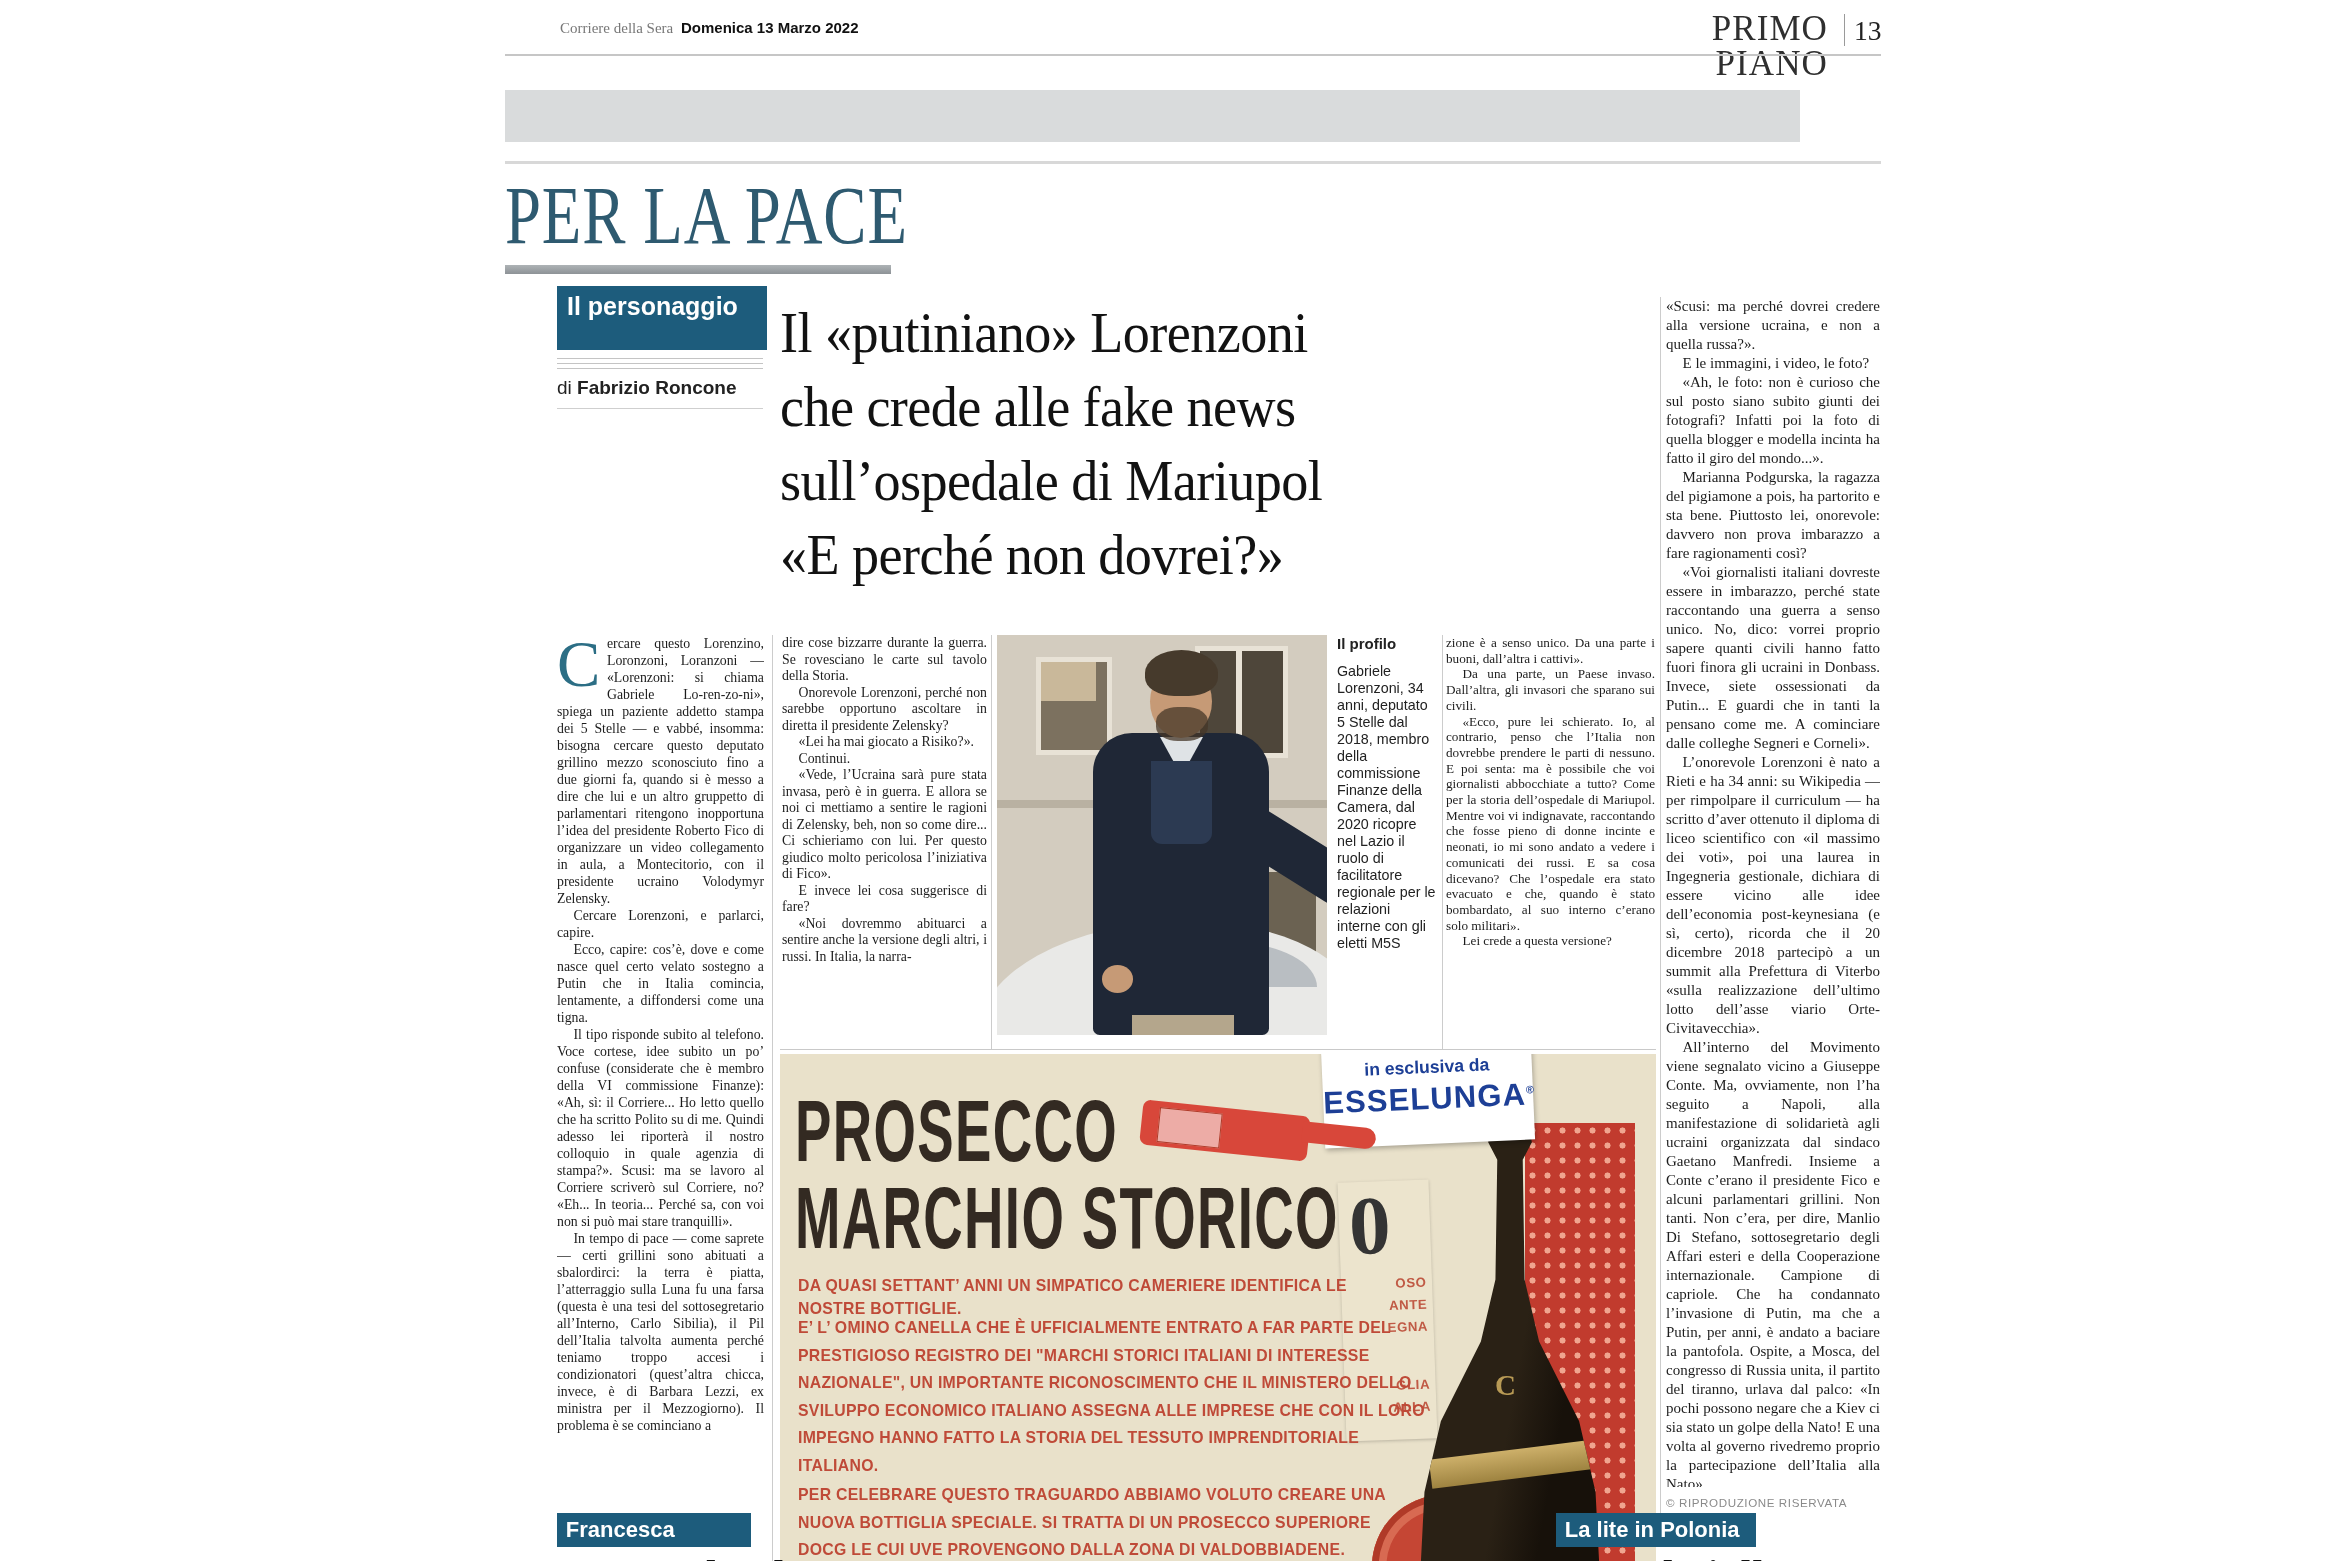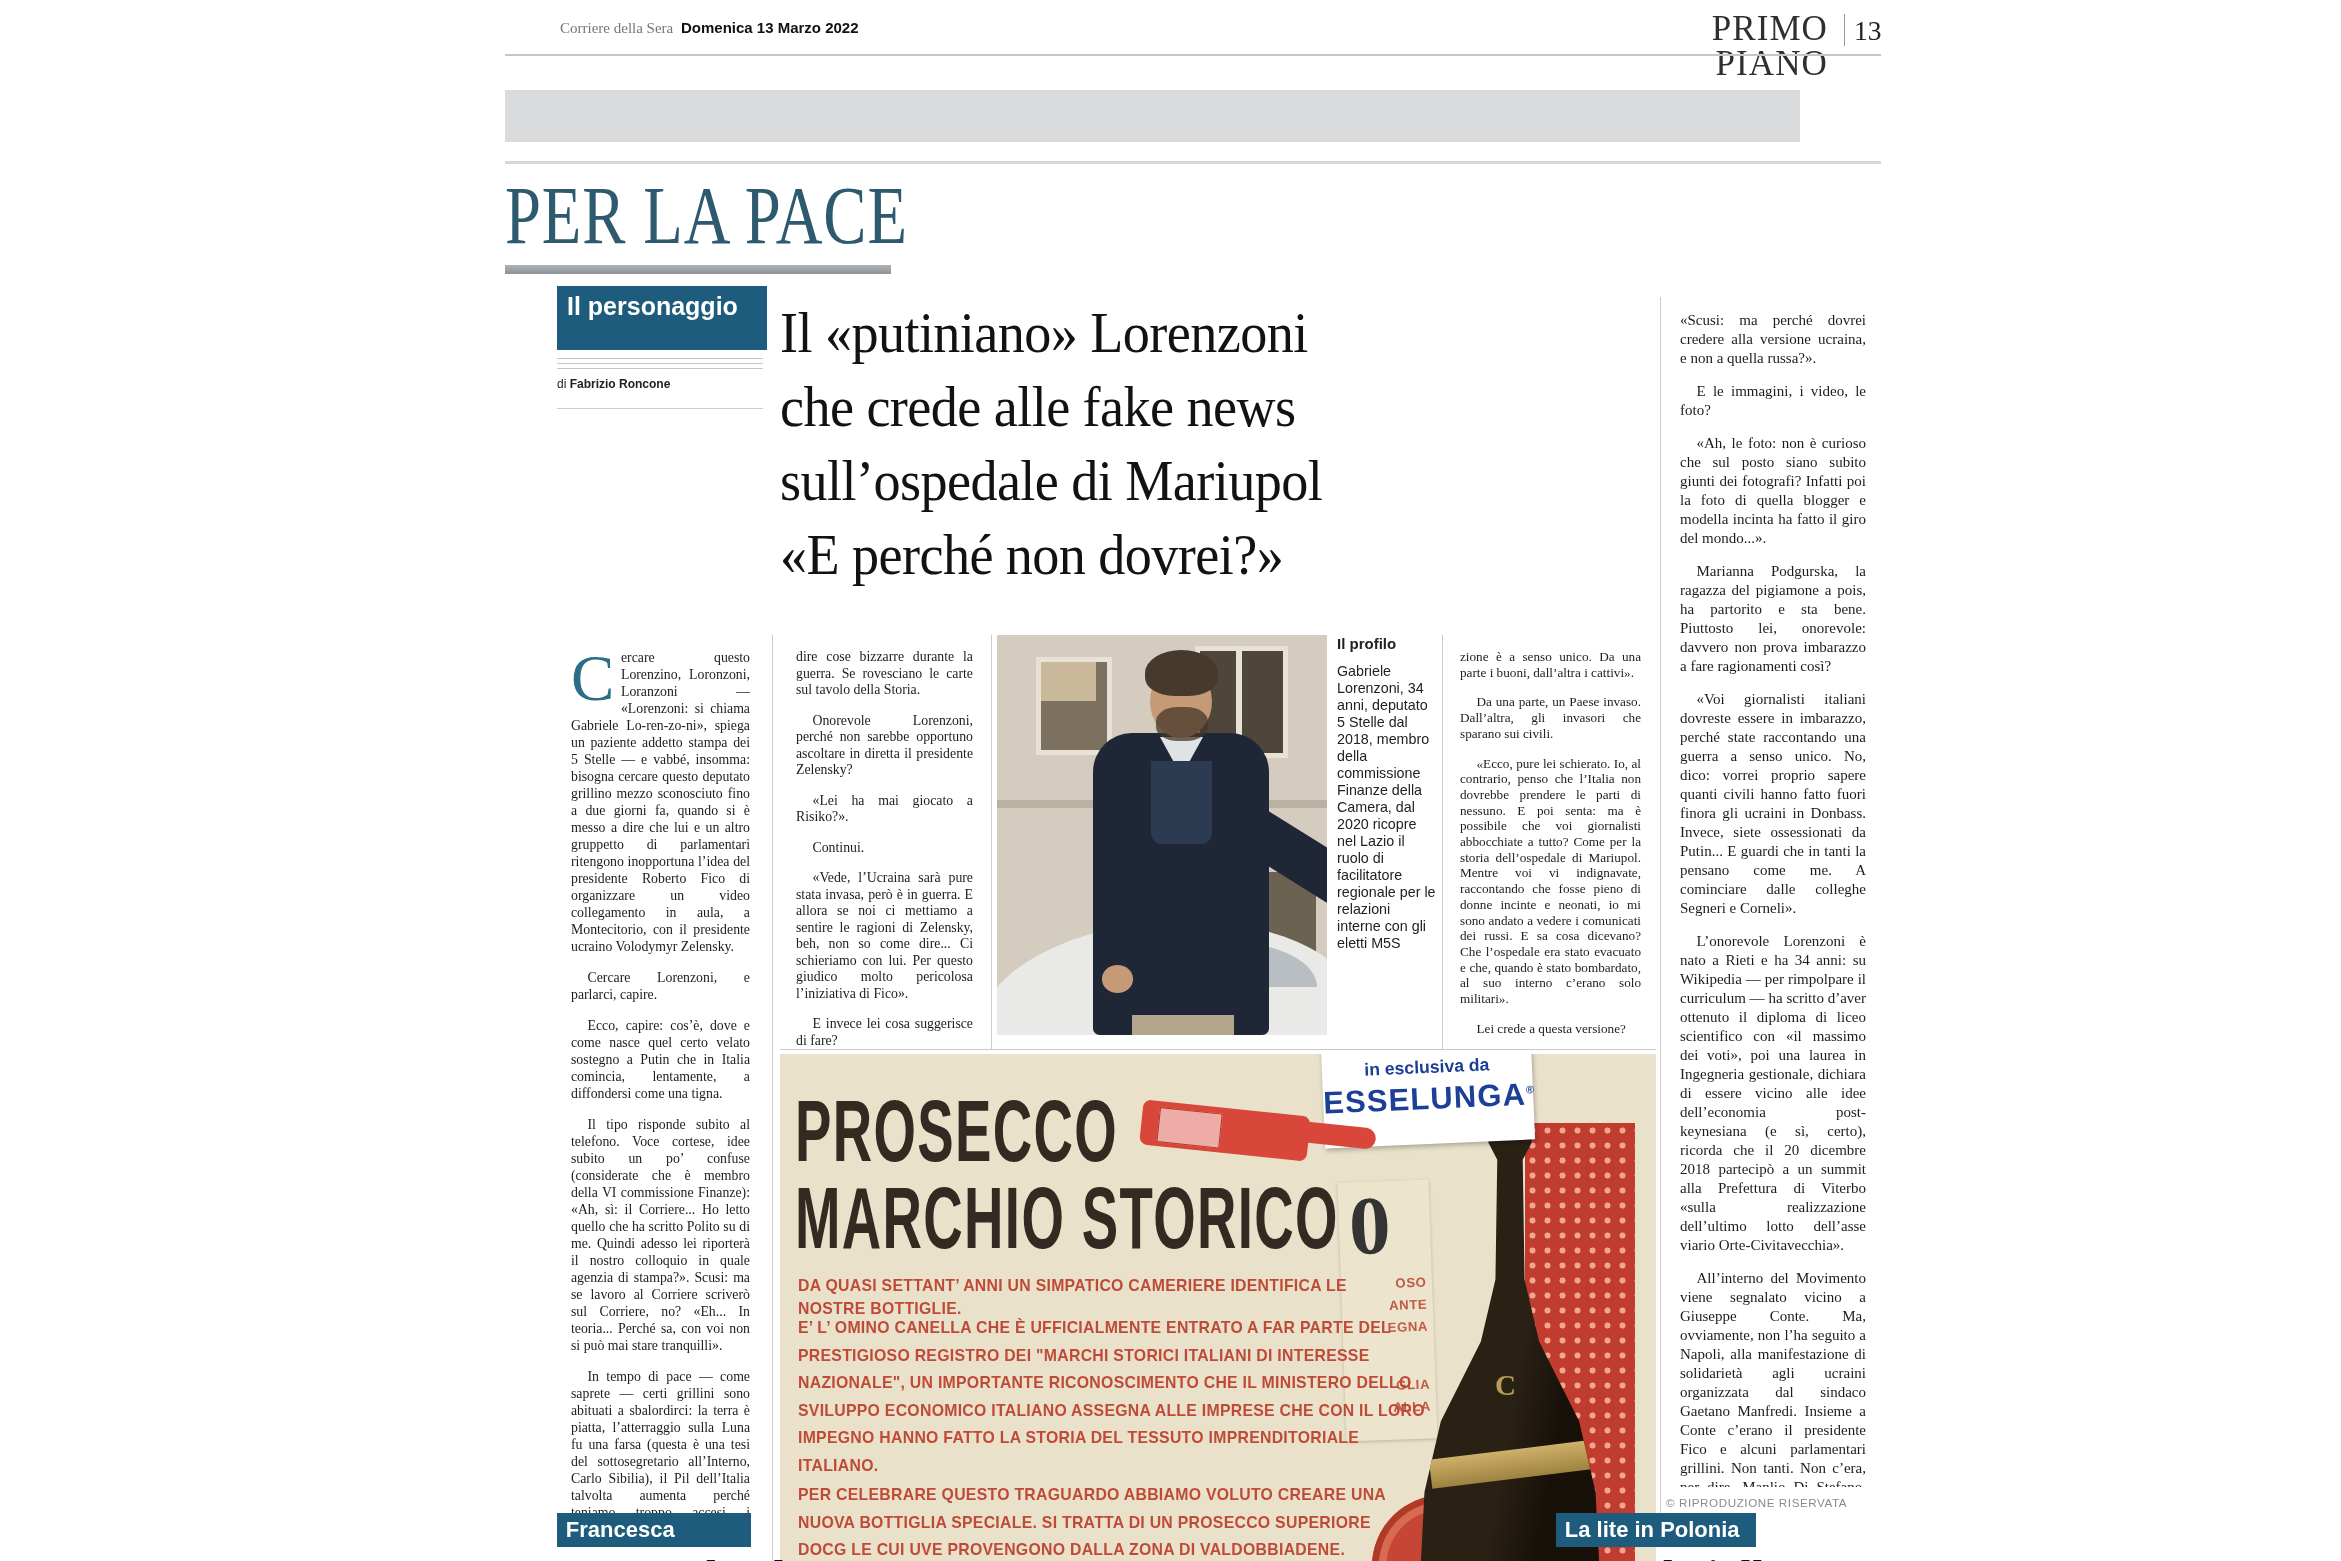--- a/index.html
+++ b/index.html
@@ -17,30 +17,30 @@
   .band-rule{left:505px;top:161px;width:1376px;height:2.8px;background:#d8d8d8;}
 
   
   .kicker{left:505px;top:174px;font-size:83px;line-height:1;color:#2e5a70;letter-spacing:1.1px;transform:scaleX(0.78);transform-origin:left top;white-space:nowrap;}
   .kicker-bar{left:505px;top:265px;width:386px;height:8.8px;background:linear-gradient(#aeb3b6,#8d9296);}
   .deck{left:1114px;top:166px;width:767px;font-size:25px;font-weight:bold;line-height:32.5px;color:#151515;}
 
   
   .label-box{left:557px;top:286px;width:210px;height:64px;background:#1d5c7c;color:#fff;font-family:"Liberation Sans",sans-serif;font-weight:bold;font-size:25px;padding:5.5px 0 0 10px;box-sizing:border-box;}
   .rule3{left:557px;top:358px;width:206px;height:11px;background:repeating-linear-gradient(#c4c4c4 0 1.1px,transparent 1.1px 5px);}
-  .byline{left:557px;top:377px;font-family:"Liberation Sans",sans-serif;font-size:12px;color:#222;}
+  .byline{left:557px;top:377px;font-family:"Liberation Sans",sans-serif;font-size:19px;color:#222;}
   .byline b{font-weight:bold;}
   .byline-rule{left:557px;top:408px;width:206px;height:1.1px;background:#cfcfcf;}
 
   
   .headline{left:780px;top:296px;width:804px;font-size:57px;line-height:74px;color:#121212;letter-spacing:-0.6px;transform:scaleX(0.95);transform-origin:left top;white-space:nowrap;}
 
   
   .col{position:absolute;text-align:justify;overflow:hidden;}
-  .col p{margin:14px;text-indent:16.5px;}
+  .col p{margin:0;text-indent:16.5px;}
   .col p.ni{text-indent:0;}
   .col p.q{font-weight:normal;}
   .col1{left:557px;top:635px;width:207px;height:881px;font-size:13.8px;line-height:17px;}
   .col2{left:782px;top:635px;width:205px;height:413px;font-size:13.8px;line-height:16.5px;}
   .col4{left:1446px;top:635px;width:209px;height:413px;font-size:13.2px;line-height:15.7px;}
   .col5{left:1666px;top:297px;width:214px;height:1190px;font-size:15px;line-height:19px;}
   .dropcap{float:left;font-size:65px;line-height:51px;padding:4.4px 6.6px 0 0;color:#2c6e85;}
 
   .caption{left:1337px;top:635px;width:100px;font-family:"Liberation Sans",sans-serif;font-size:14.3px;line-height:17px;color:#222;}
   .caption .cap-title{font-weight:bold;font-size:15px;margin-bottom:11px;}

